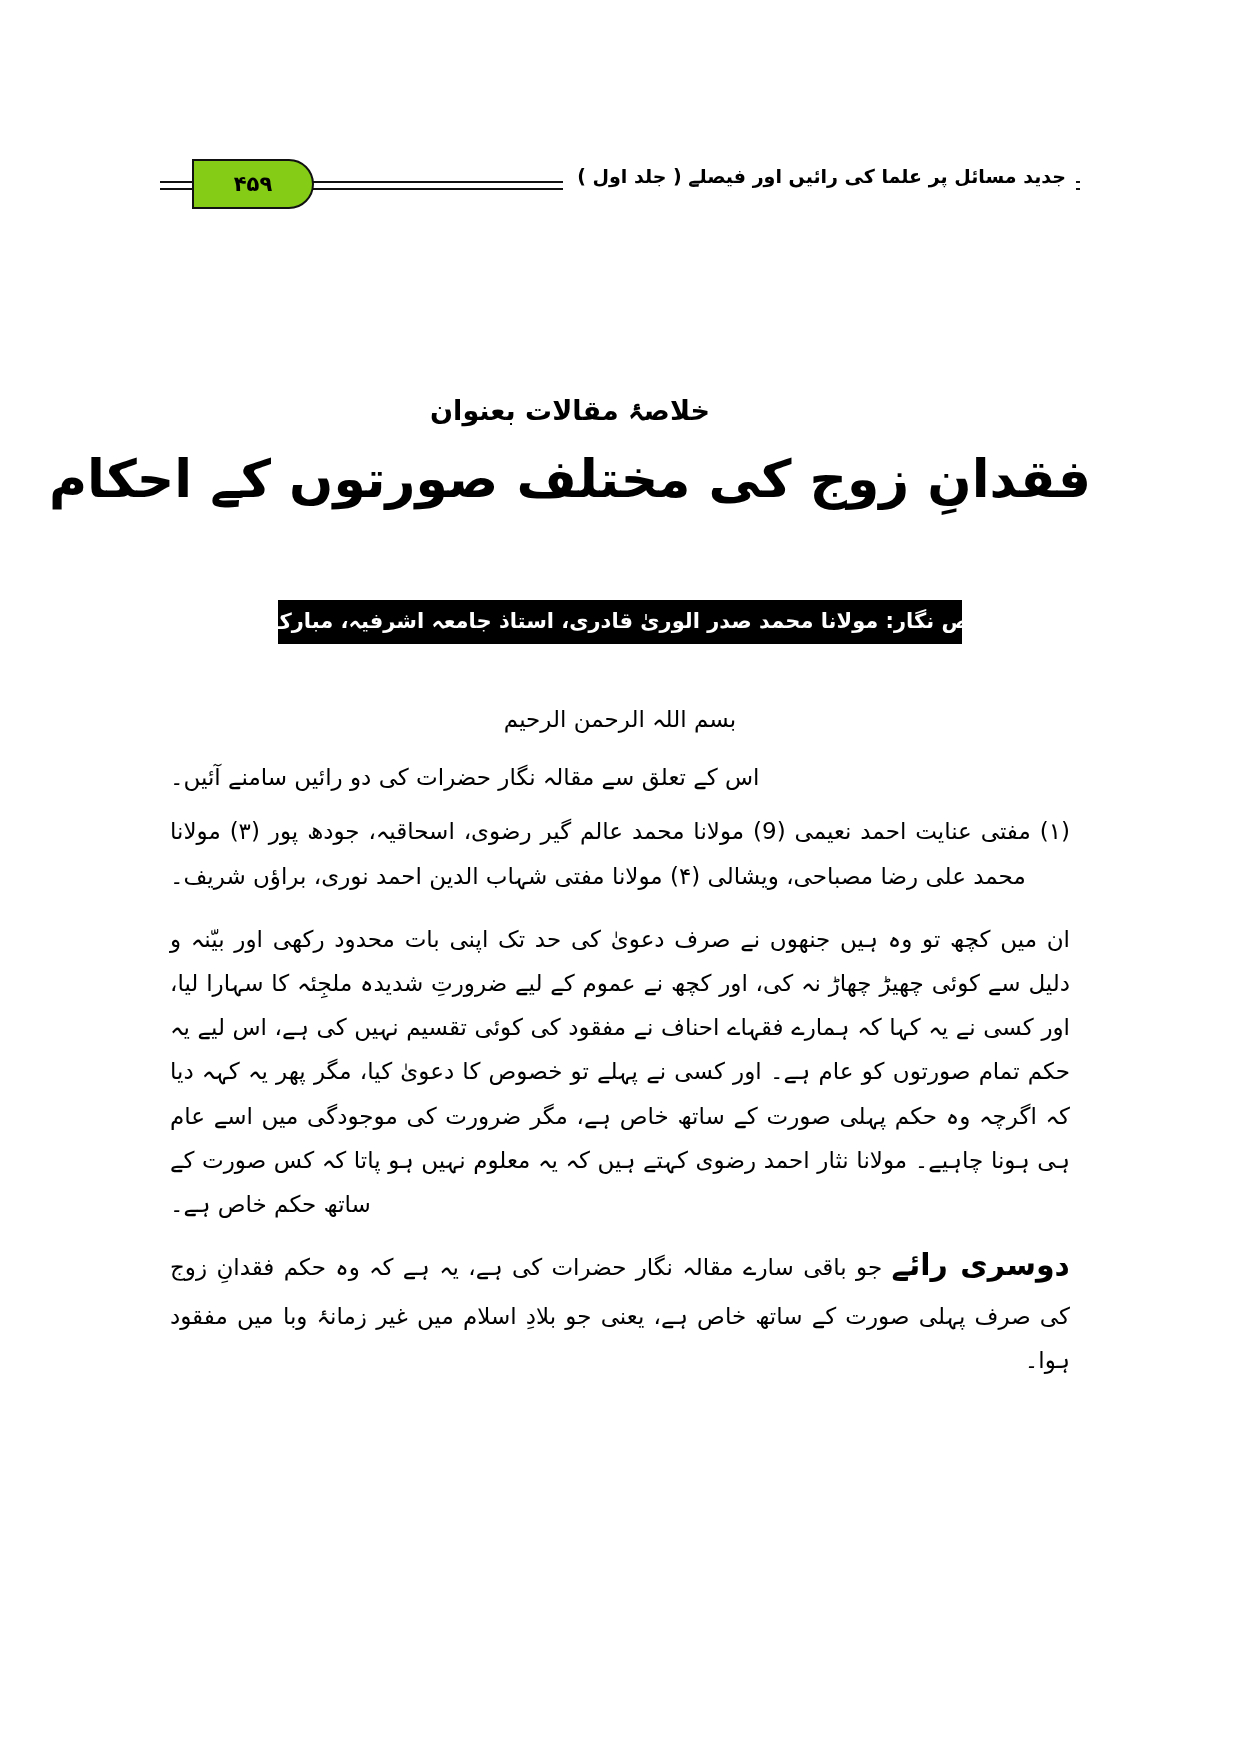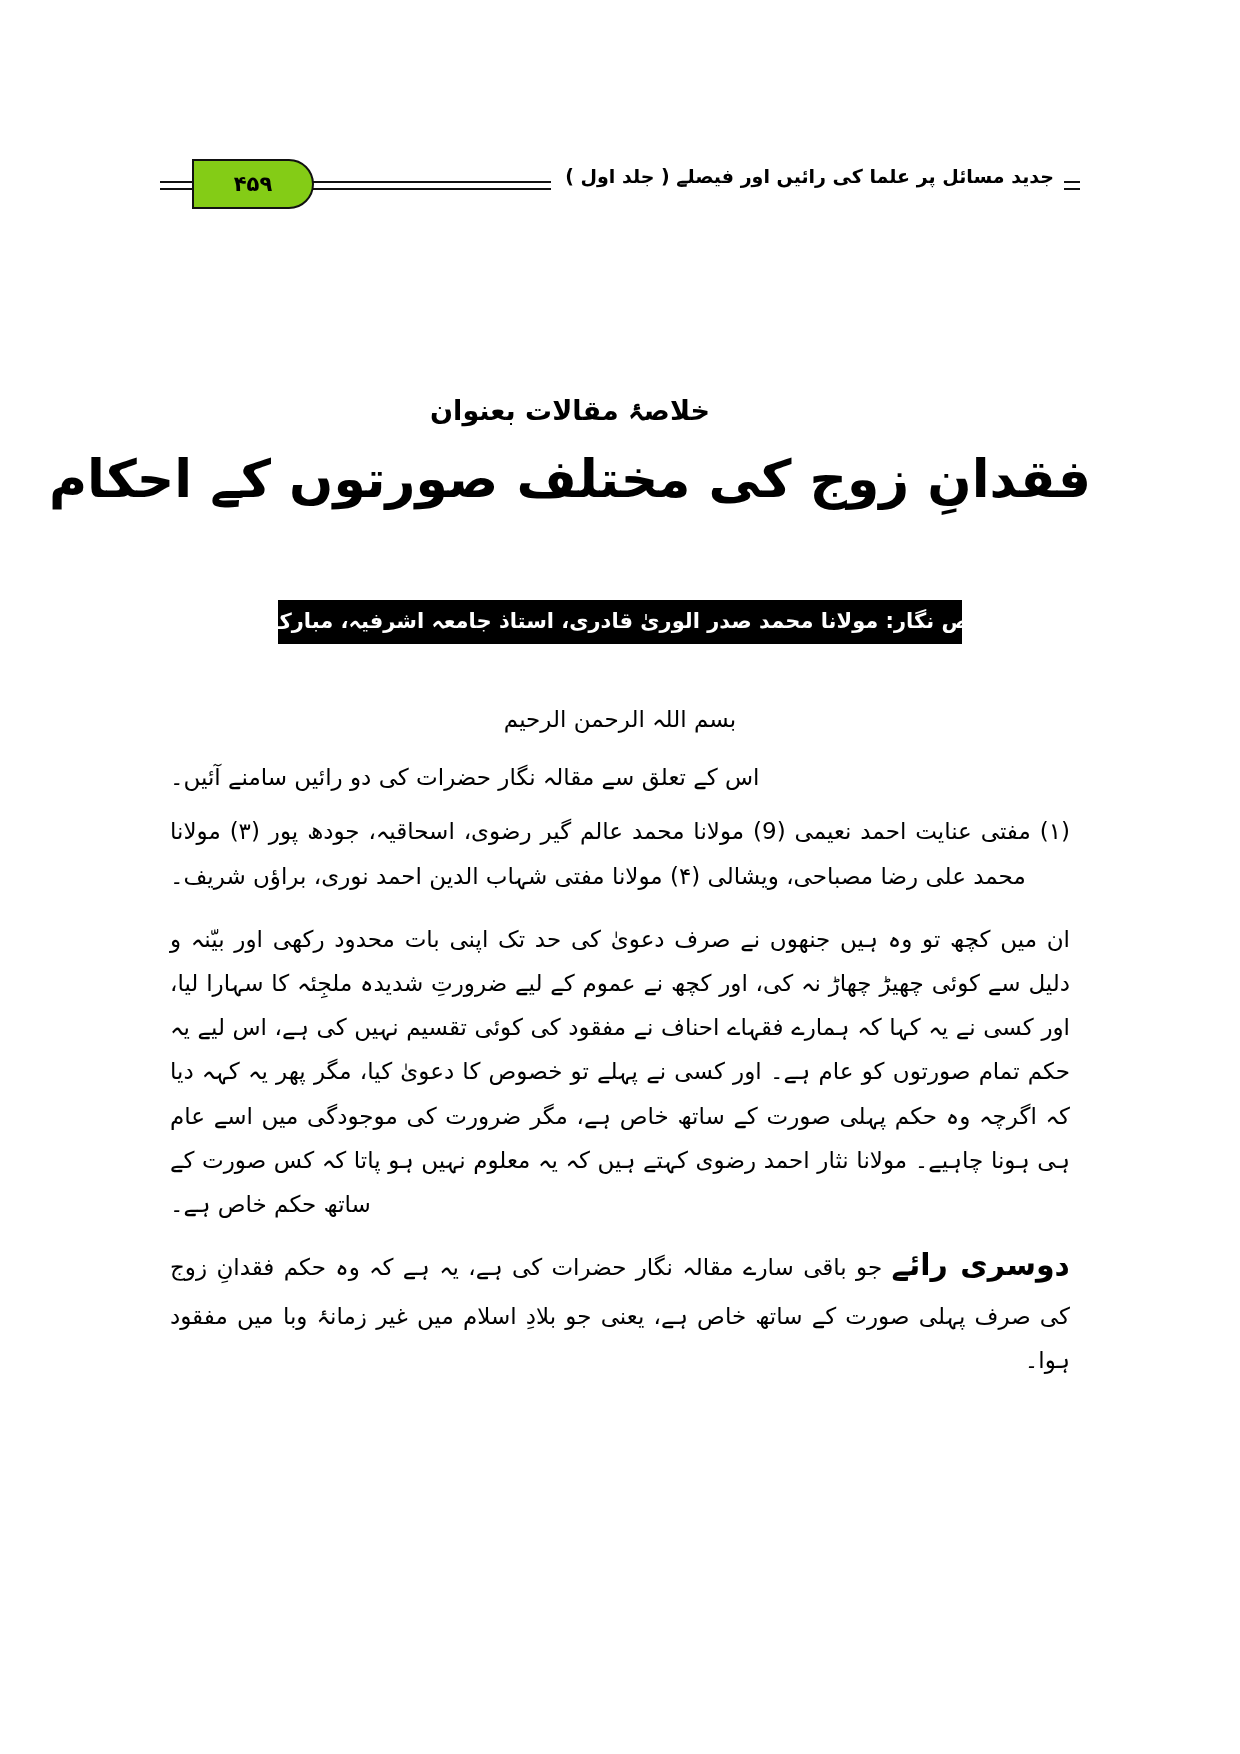--- a/index.html
+++ b/index.html
@@ -37,21 +37,21 @@
     left: 0;
     width: 920px;
     height: 0;
     border-top: 2px solid #111;
     border-bottom: 2px solid #111;
     height: 5px;
   }
   .header-title-box {
     position: absolute;
     top: 0px;
-    right: 16px;
+    right: 4px;
     background: #ffffff;
     padding: 2px 10px 4px 14px;
     direction: rtl;
   }
   .header-title {
     font-family: "DejaVu Sans", sans-serif;
     font-size: 19px;
     font-weight: 600;
     white-space: nowrap;
     letter-spacing: 0px;

